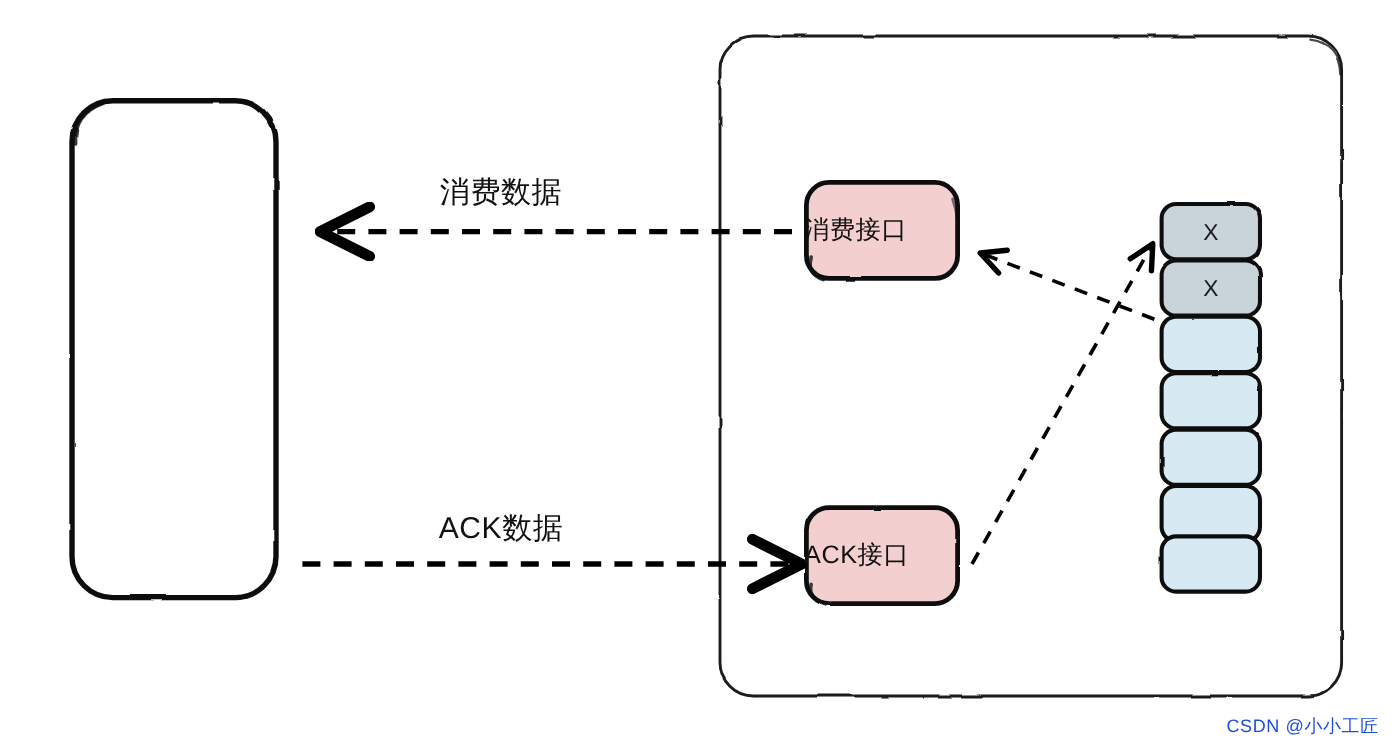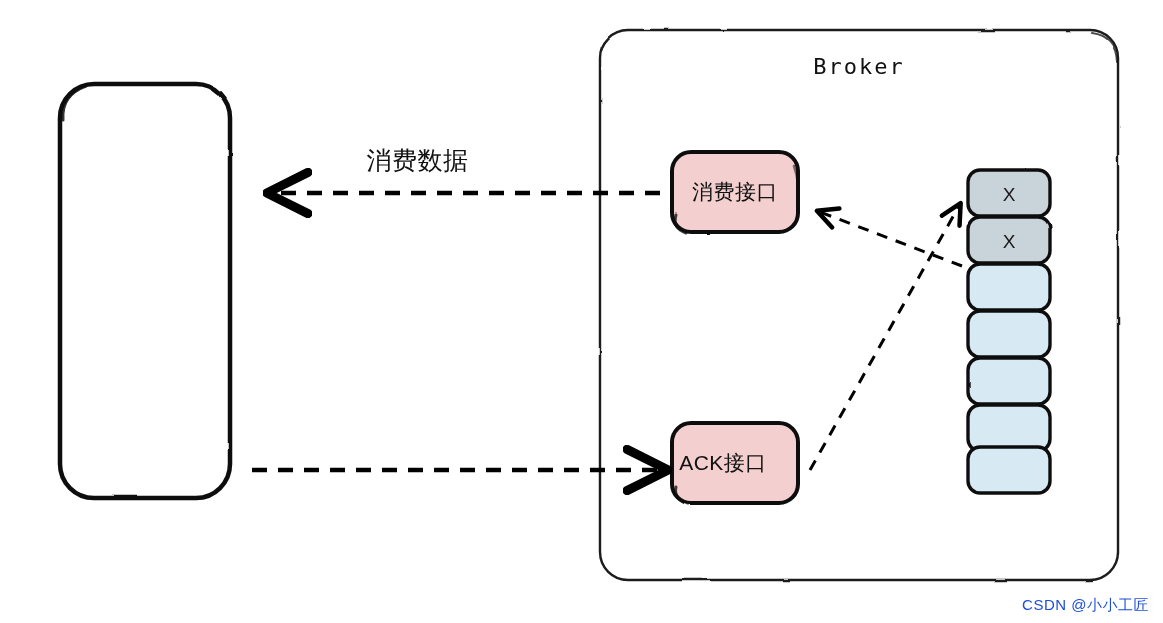--- a/index.html
+++ b/index.html
@@ -43,21 +43,21 @@
     left: 600px;
     top: 56px;
     width: 518px;
     text-align: center;
     font-size: 22px;
     font-family: "DejaVu Sans Mono", "Liberation Mono", monospace;
     letter-spacing: 2px;
   }
   .box-label {
     font-size: 21px;
-    text-align: center;
+    text-align: left;
     letter-spacing: 0.5px;
   }
   .consume-box-label { left: 670px; top: 181px; width: 130px; }
   .ack-box-label     { left: 670px; top: 452px; width: 106px; }
   .edge-label {
     font-size: 25px;
     text-align: center;
     letter-spacing: 0.5px;
   }
   .consume-edge-label { left: 310px; top: 148px; width: 215px; }
@@ -157,28 +157,28 @@
     <g>
       <line x1="962" y1="266" x2="820" y2="212" stroke="#000000" stroke-width="3" stroke-dasharray="11 9" stroke-linecap="butt" marker-end="url(#ah-sm)"></line>
     </g>
 
     <g>
       <line x1="810" y1="470" x2="959" y2="206" stroke="#000000" stroke-width="3" stroke-dasharray="11 9" stroke-linecap="butt" marker-end="url(#ah-sm)"></line>
     </g>
   </svg>
 
 
-  <div class="lbl broker-label">Broker</div>
 
   <div class="lbl box-label consume-box-label">消费接口</div>
 
   <div class="lbl box-label ack-box-label">ACK接口</div>
 
   <div class="lbl edge-label consume-edge-label">消费数据</div>
 
+  <div class="lbl edge-label ack-edge-label">ACK数据</div>
 
   <div class="lbl cell-label" style="left:968px; top:185px;">X</div>
   <div class="lbl cell-label" style="left:968px; top:232px;">X</div>
   <div class="lbl cell-label" style="left:968px; top:279px;"></div>
   <div class="lbl cell-label" style="left:968px; top:326px;"></div>
   <div class="lbl cell-label" style="left:968px; top:373px;"></div>
   <div class="lbl cell-label" style="left:968px; top:420px;"></div>
   <div class="lbl cell-label" style="left:968px; top:462px;"></div>
 
   <div class="watermark">CSDN @小小工匠</div>

